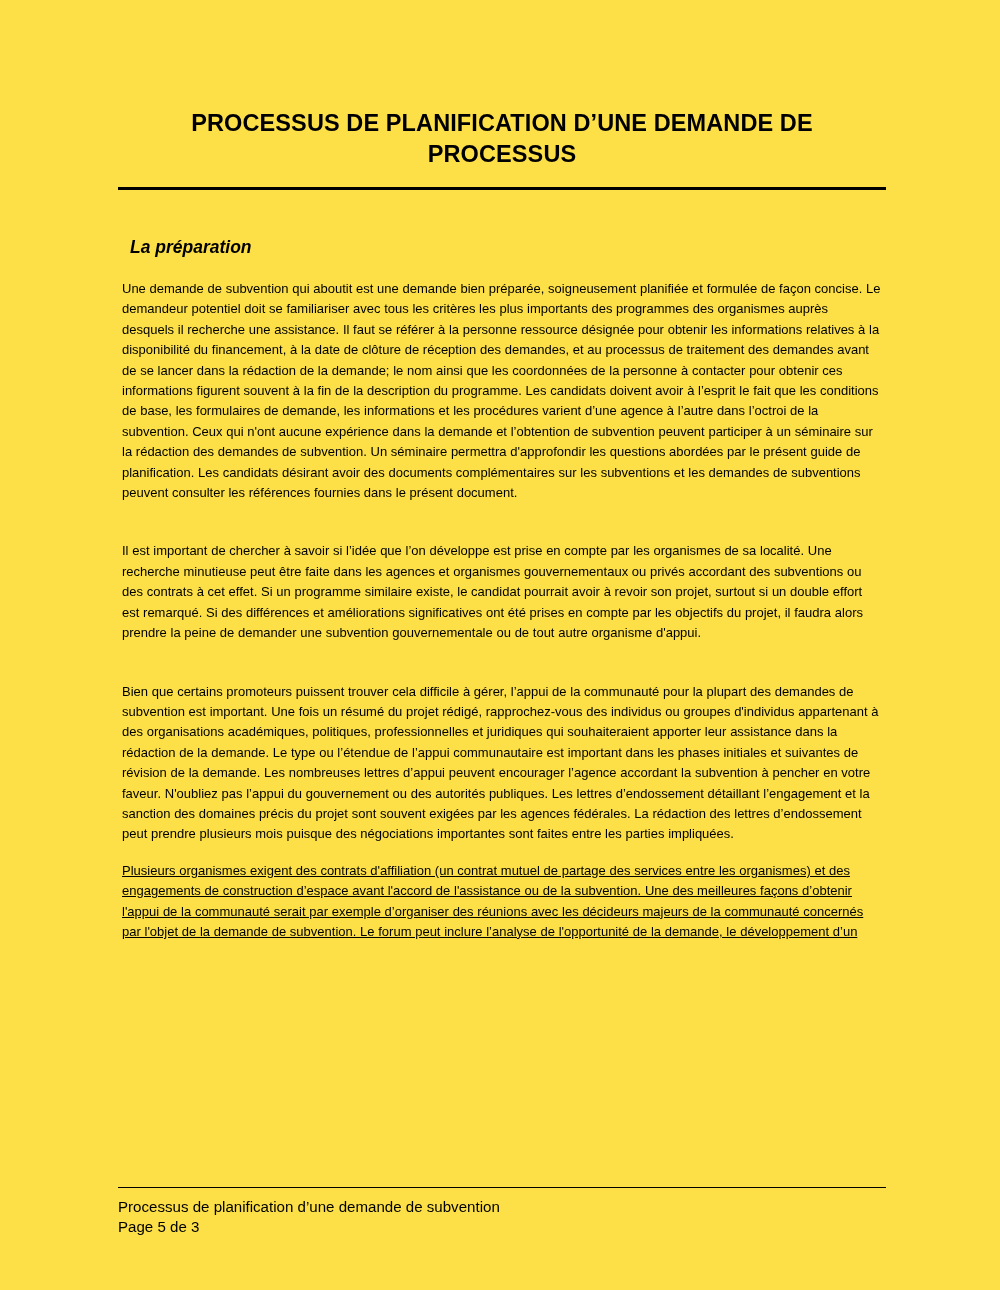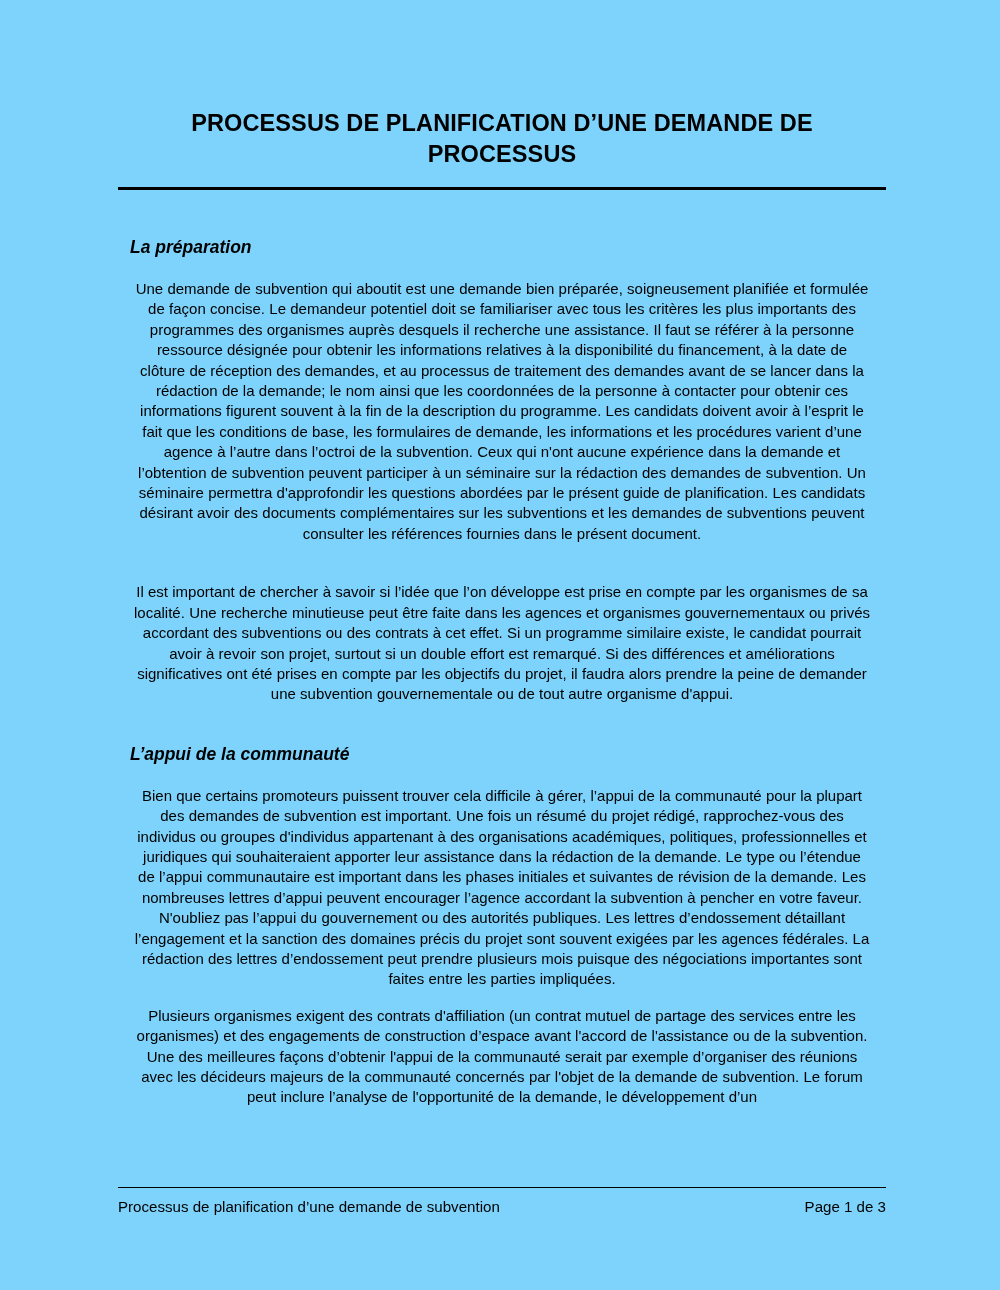--- a/index.html
+++ b/index.html
@@ -11,21 +11,21 @@
   body {
     font-family: "Liberation Sans", sans-serif;
     color: #000000;
     -webkit-font-smoothing: antialiased;
   }
   .page {
     position: relative;
     width: 1000px;
     height: 1290px;
     margin: 0 auto;
-    background: #7dd3fc;
+    background: #fde047;
     overflow: hidden;
     box-sizing: border-box;
   }
   .content {
     position: absolute;
     left: 118px;
     top: 0;
     width: 768px;
   }
 
@@ -52,52 +52,53 @@
   }
   .section-heading {
     font-size: 17.5px;
     font-weight: bold;
     font-style: italic;
     line-height: 22px;
     margin: 12px;
     padding: 0;
   }
   .para {
-    font-size: 15px;
+    font-size: 13px;
     line-height: 20.4px;
-    margin: 16px;
-    text-align: center;
+    margin: 4px;
+    text-align: left;
     word-spacing: 0.1px;
   }
 
   
   .section--first { margin-top: 46px; }
   .section--next  { margin-top: 38px; }
   .section-heading + .para { margin-top: 21px; }
-  .para + .para { margin-top: 16px; }
+  .para + .para { margin-top: 16px; text-decoration: underline; }
 
   
   .footer {
     position: absolute;
     left: 118px;
     top: 1187px;
     width: 768px;
   }
   .footer-rule {
     height: 1px;
     background: #000000;
     width: 100%;
   }
   .footer-row {
     display: flex;
     justify-content: space-between;
     align-items: baseline;
     margin-top: 9px;
     font-size: 15.1px;
     line-height: 20px;
+    flex-direction: column;
   }
   .footer-left  { text-align: left; }
   .footer-right { text-align: right; white-space: nowrap; }
 </style>
 </head>
 <body>
 
 <div class="page">
 
   <div class="content">
@@ -113,28 +114,27 @@
     <div class="section section--first">
       <h2 class="section-heading">La préparation</h2>
       <p class="para">Une demande de subvention qui aboutit est une demande bien préparée, soigneusement planifiée et formulée de façon concise. Le demandeur potentiel doit se familiariser avec tous les critères les plus importants des programmes des organismes auprès desquels il recherche une assistance. Il faut se référer à la personne ressource désignée pour obtenir les informations relatives à la disponibilité du financement, à la date de clôture de réception des demandes, et au processus de traitement des demandes avant de se lancer dans la rédaction de la demande; le nom ainsi que les coordonnées de la personne à contacter pour obtenir ces informations figurent souvent à la fin de la description du programme. Les candidats doivent avoir à l’esprit le fait que les conditions de base, les formulaires de demande, les informations et les procédures varient d’une agence à l’autre dans l’octroi de la subvention. Ceux qui n'ont aucune expérience dans la demande et l’obtention de subvention peuvent participer à un séminaire sur la rédaction des demandes de subvention. Un séminaire permettra d'approfondir les questions abordées par le présent guide de planification. Les candidats désirant avoir des documents complémentaires sur les subventions et les demandes de subventions peuvent consulter les références fournies dans le présent document.</p>
     </div>
 
     <div class="section section--next">
       <p class="para">Il est important de chercher à savoir si l’idée que l’on développe est prise en compte par les organismes de sa localité. Une recherche minutieuse peut être faite dans les agences et organismes gouvernementaux ou privés accordant des subventions ou des contrats à cet effet. Si un programme similaire existe, le candidat pourrait avoir à revoir son projet, surtout si un double effort est remarqué. Si des différences et améliorations significatives ont été prises en compte par les objectifs du projet, il faudra alors prendre la peine de demander une subvention gouvernementale ou de tout autre organisme d'appui.</p>
     </div>
 
     <div class="section section--next">
-      <h2 class="section-heading">L’appui de la communauté</h2>
       <p class="para">Bien que certains promoteurs puissent trouver cela difficile à gérer, l’appui de la communauté pour la plupart des demandes de subvention est important. Une fois un résumé du projet rédigé, rapprochez-vous des individus ou groupes d'individus appartenant à des organisations académiques, politiques, professionnelles et juridiques qui souhaiteraient apporter leur assistance dans la rédaction de la demande. Le type ou l’étendue de l’appui communautaire est important dans les phases initiales et suivantes de révision de la demande. Les nombreuses lettres d’appui peuvent encourager l’agence accordant la subvention à pencher en votre faveur. N'oubliez pas l’appui du gouvernement ou des autorités publiques. Les lettres d’endossement détaillant l’engagement et la sanction des domaines précis du projet sont souvent exigées par les agences fédérales. La rédaction des lettres d’endossement peut prendre plusieurs mois puisque des négociations importantes sont faites entre les parties impliquées.</p>
       <p class="para">Plusieurs organismes exigent des contrats d'affiliation (un contrat mutuel de partage des services entre les organismes) et des engagements de construction d’espace avant l'accord de l'assistance ou de la subvention. Une des meilleures façons d’obtenir l'appui de la communauté serait par exemple d’organiser des réunions avec les décideurs majeurs de la communauté concernés par l'objet de la demande de subvention. Le forum peut inclure l’analyse de l'opportunité de la demande, le développement d’un</p>
     </div>
 
   </div>
 
   <div class="footer">
     <div class="footer-rule"></div>
     <div class="footer-row">
       <span class="footer-left">Processus de planification d’une demande de subvention</span>
-      <span class="footer-right">Page 1 de 3</span>
+      <span class="footer-right">Page 5 de 3</span>
     </div>
   </div>
 
 </div>
 
 </body></html>

